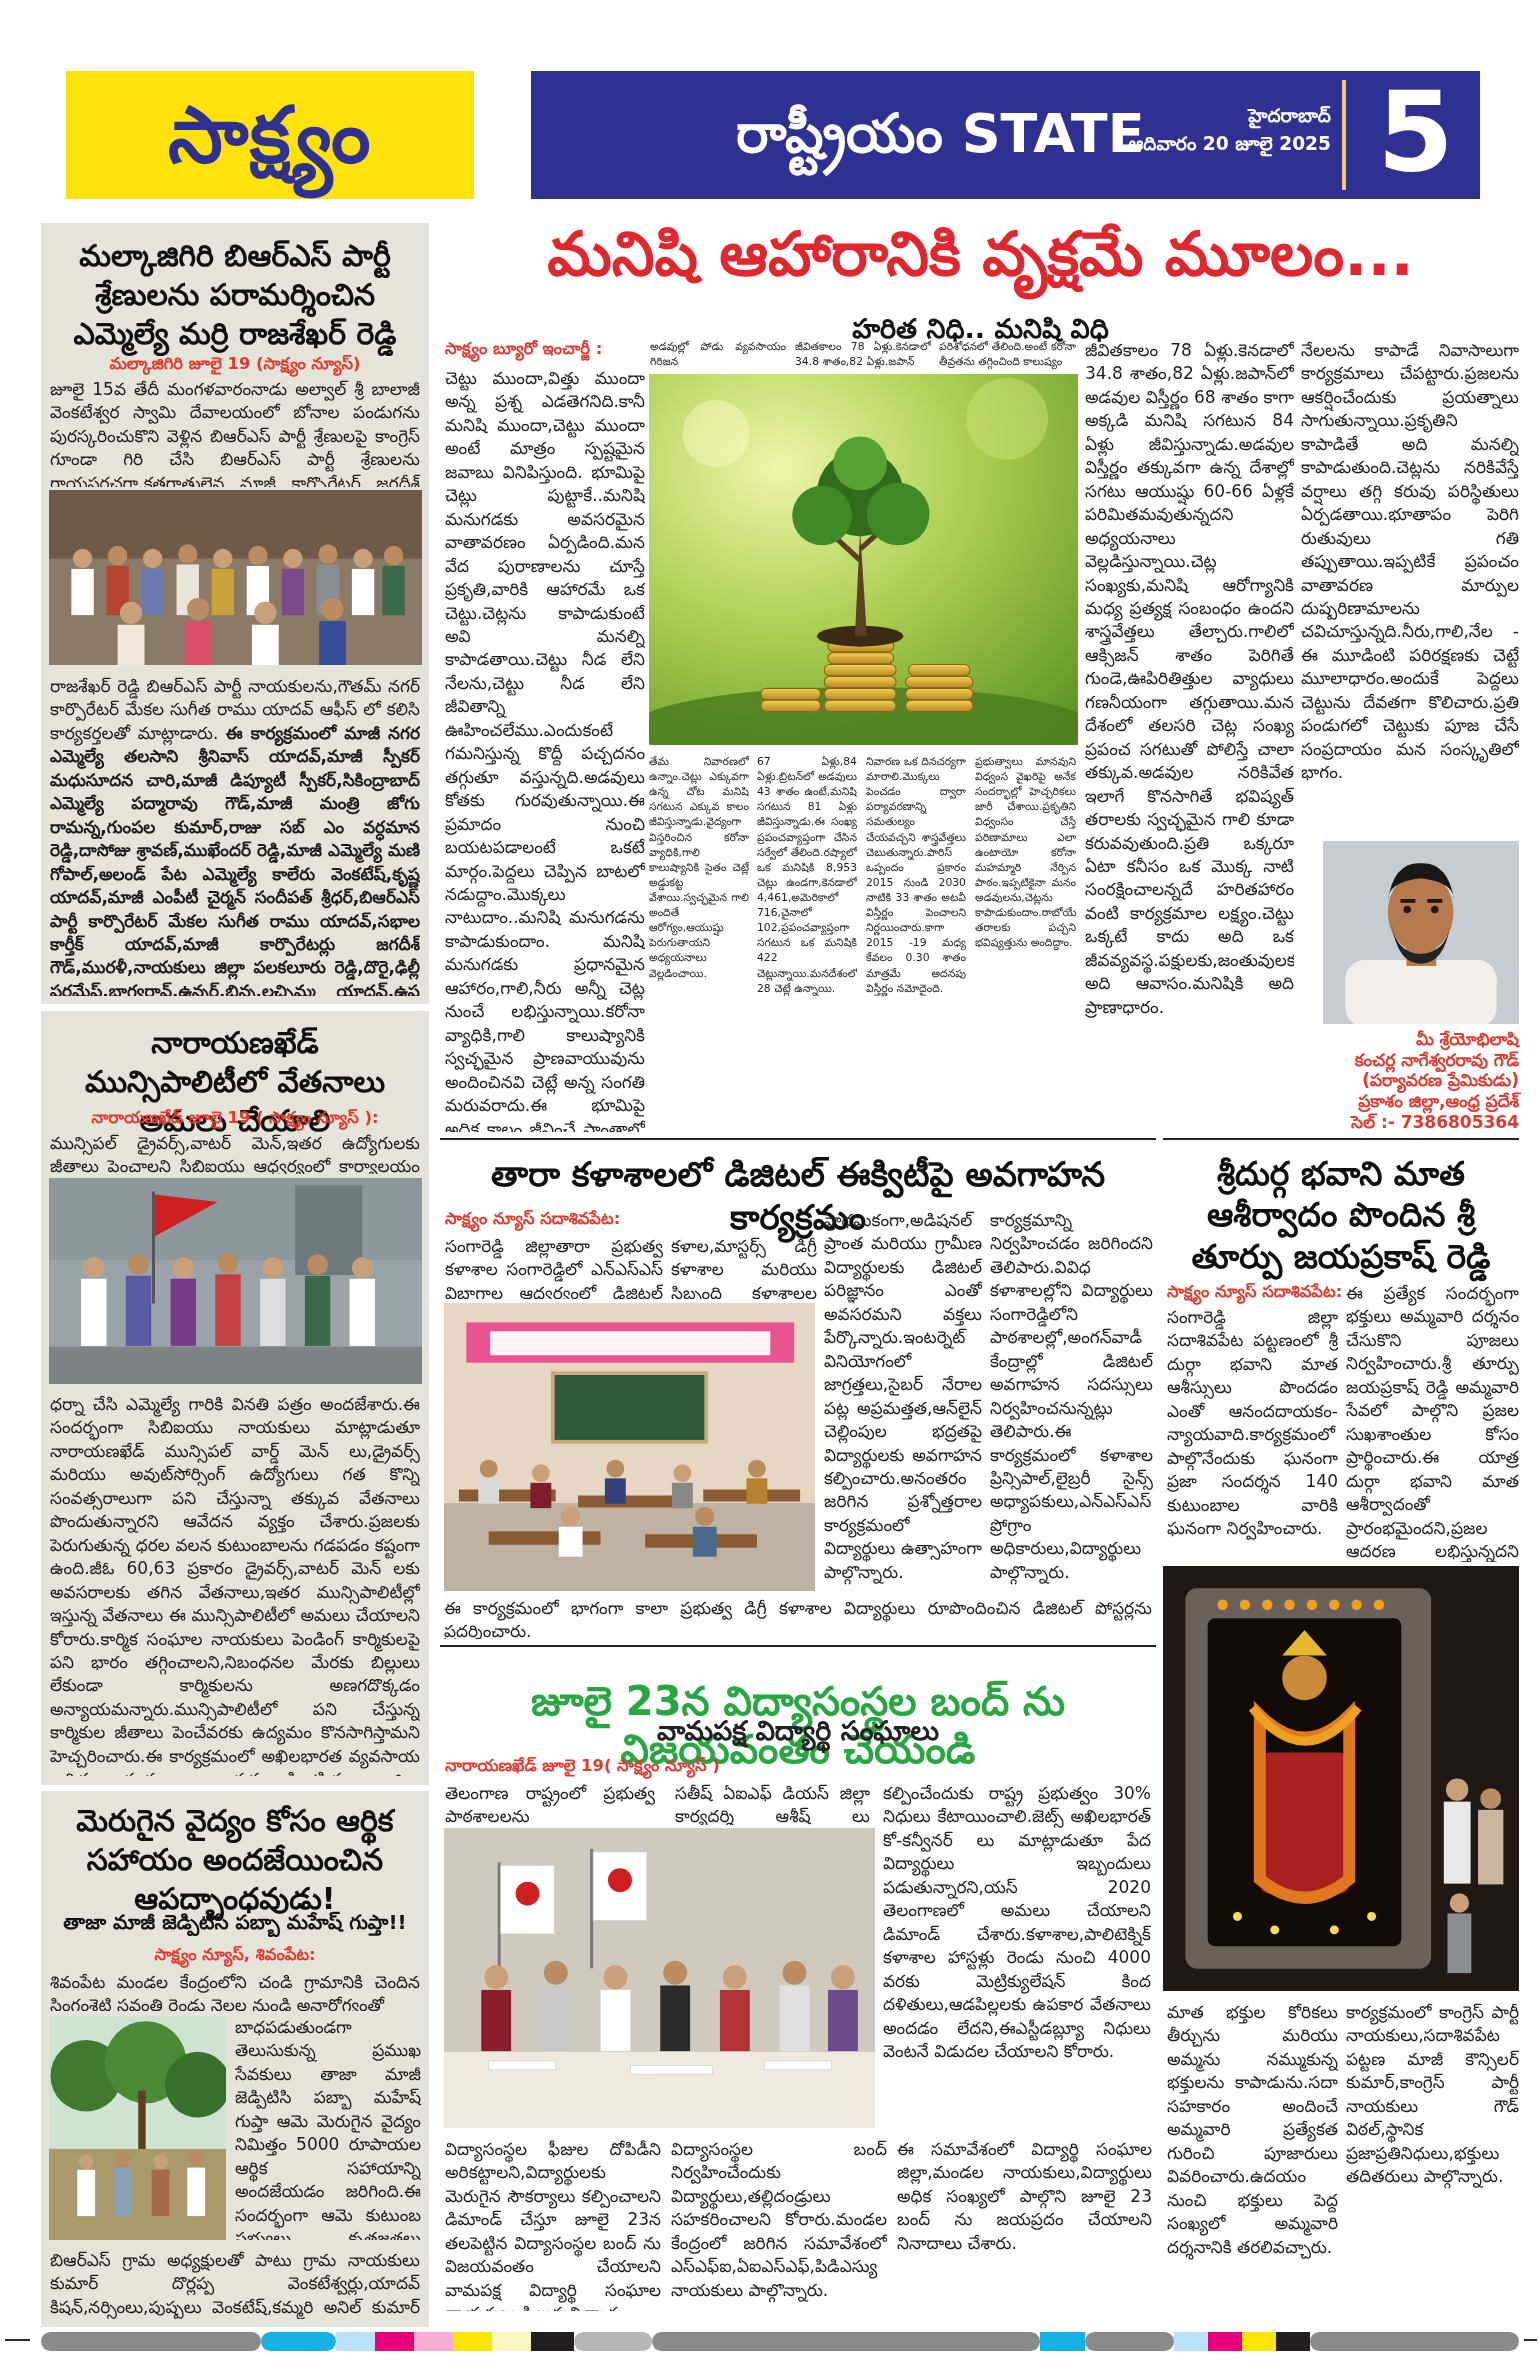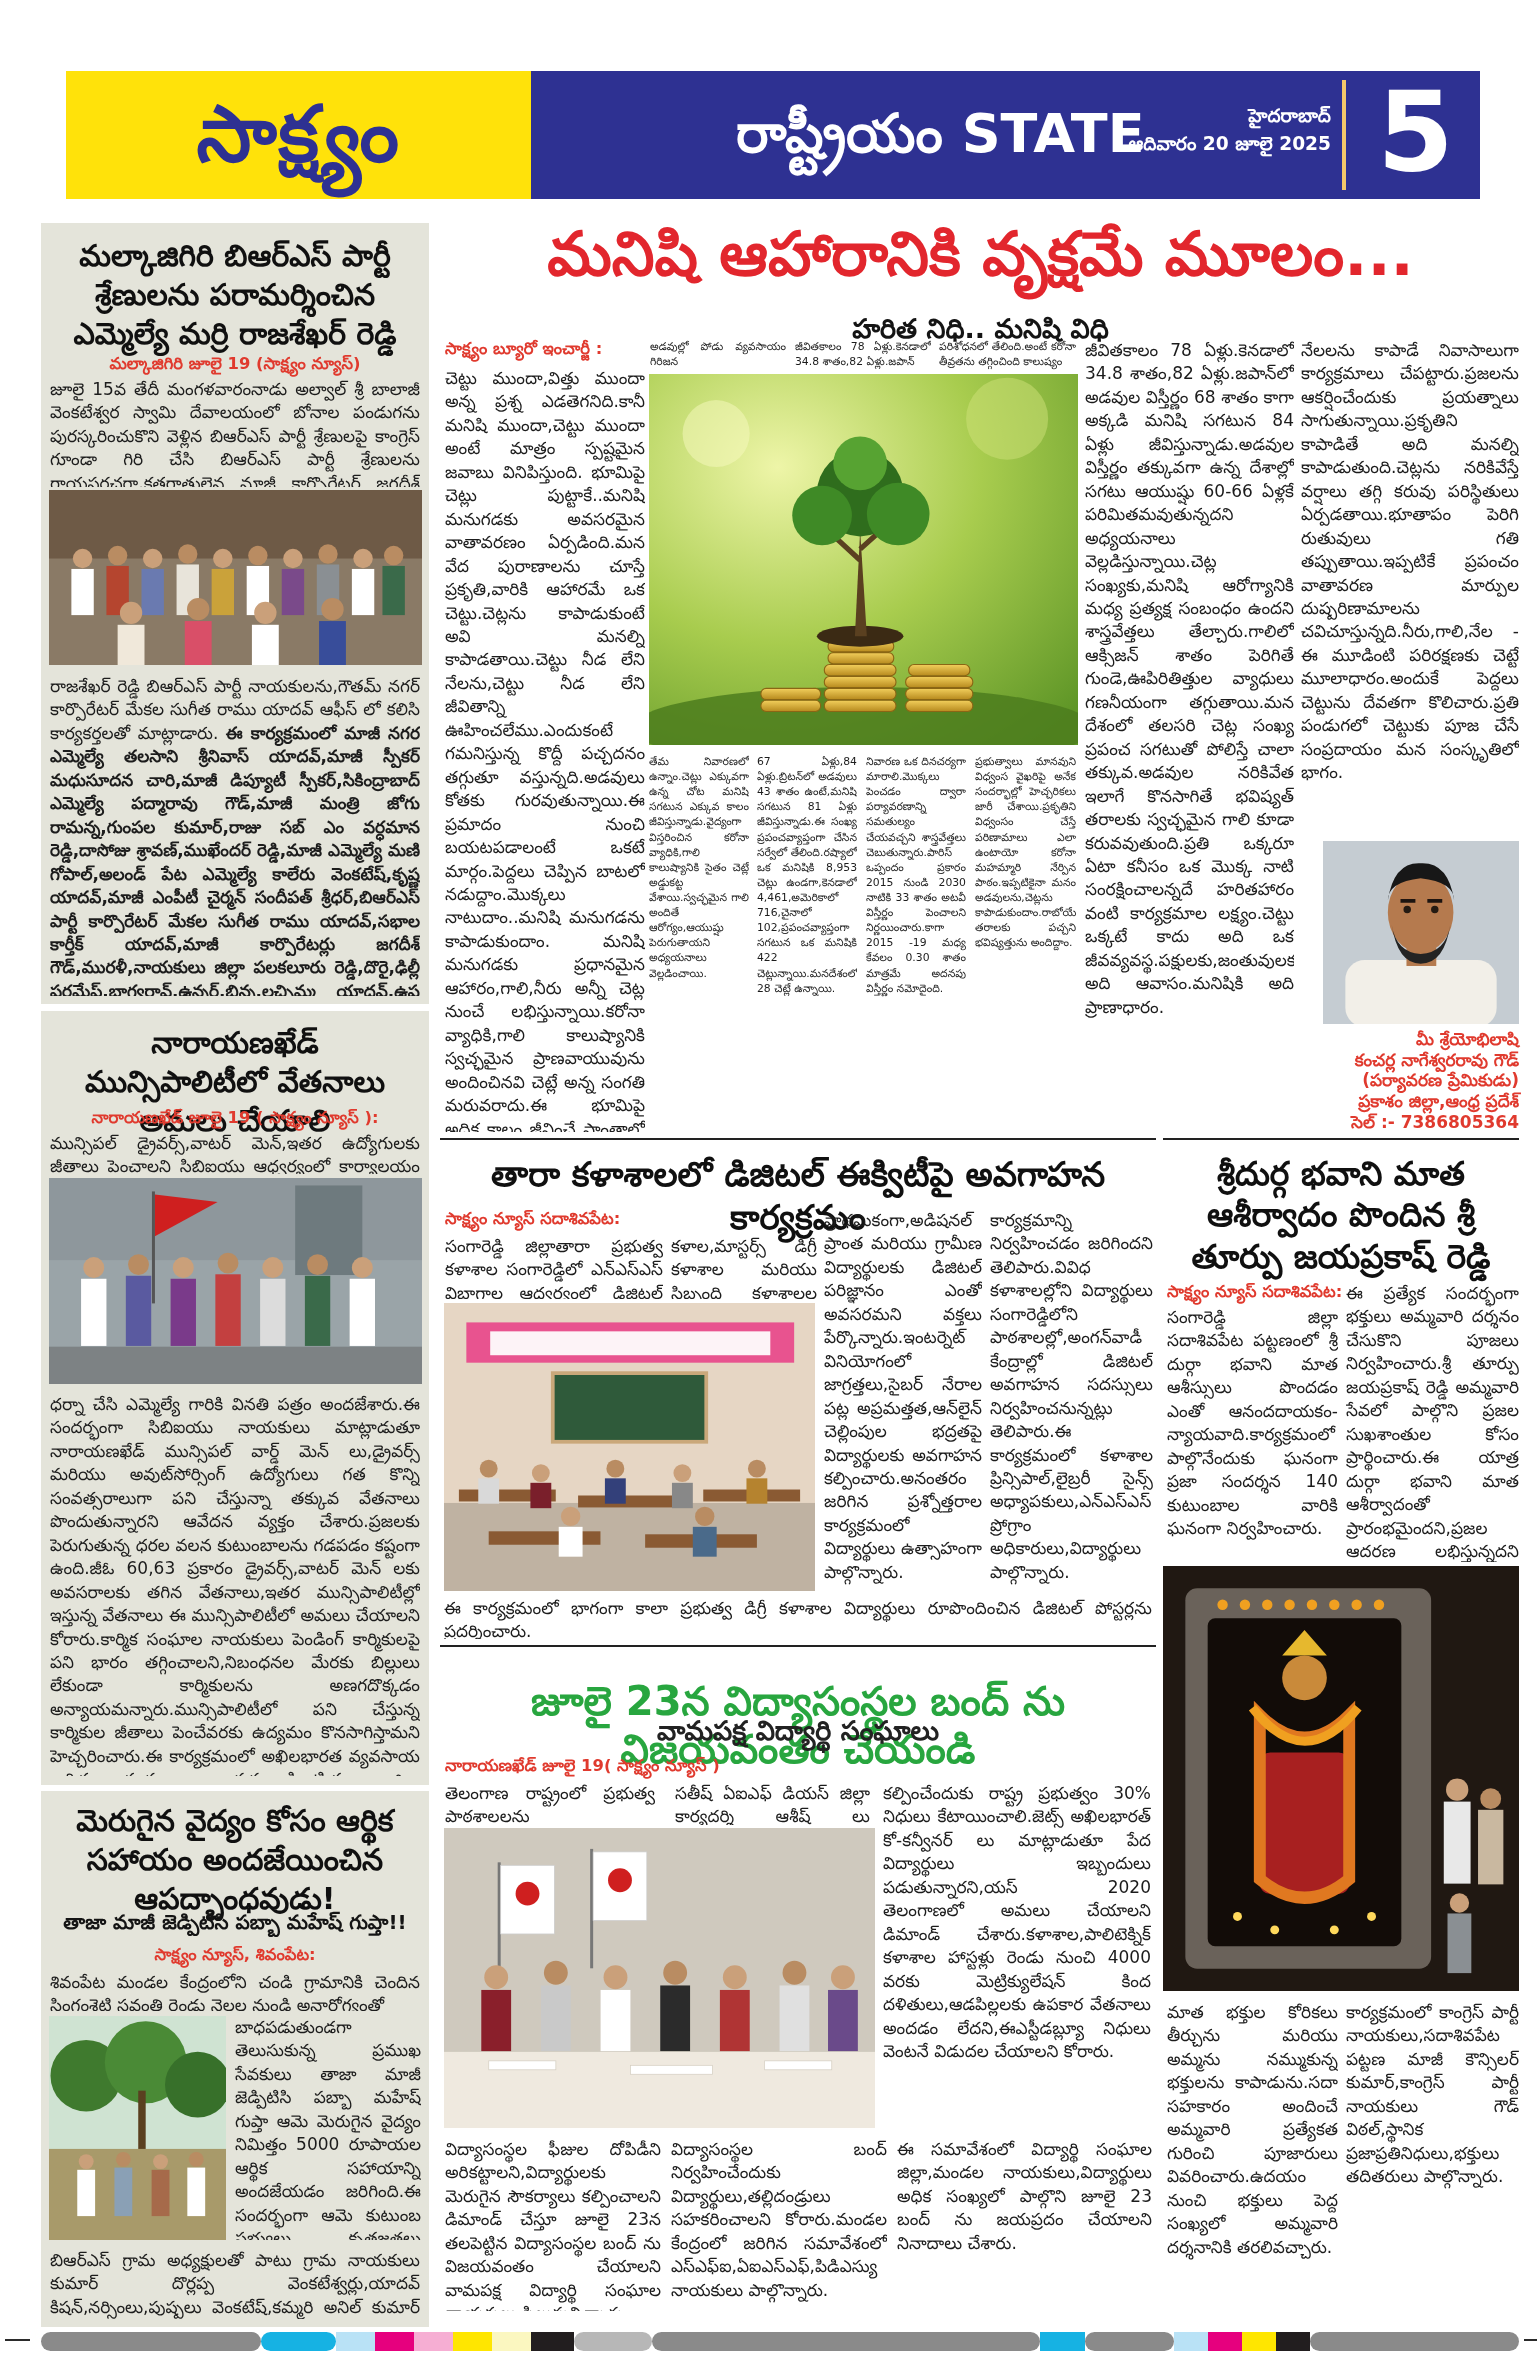--- a/index.html
+++ b/index.html
@@ -35,21 +35,21 @@
   
   #cbar{display:flex;height:19.4px;align-items:stretch;}
   #cbar .sw{height:19.4px;}
   .cropmark{background:#2b2b2b;}
 </style>
 </head>
 <body>
 
 <div id="page">
 
-  <div class="abs masthead-box" style="left:66px;top:71px;width:465px;height:128px;font-family:Liberation Serif, serif;">
+  <div class="abs masthead-box" style="left:66px;top:71px;width:408px;height:128px;">
     <div class="masthead-text">సాక్ష్యం</div>
   </div>
   <div class="abs banner" style="left:531px;top:71px;width:949px;height:128px;">
     <div class="abs section-title" style="left:205px;top:36px;text-align:center;">రాష్ట్రీయం STATE</div>
     <div class="abs date-block" style="right:149px;top:31px;">
       <div>హైదరాబాద్</div>
       <div>ఆదివారం 20 జూలై 2025</div>
     </div>
     <div class="abs divider" style="left:811px;top:9px;width:3.7px;height:110px;"></div>
     <div class="abs page-num" style="left:820px;top:6px;width:129px;text-align:center;">5</div>

